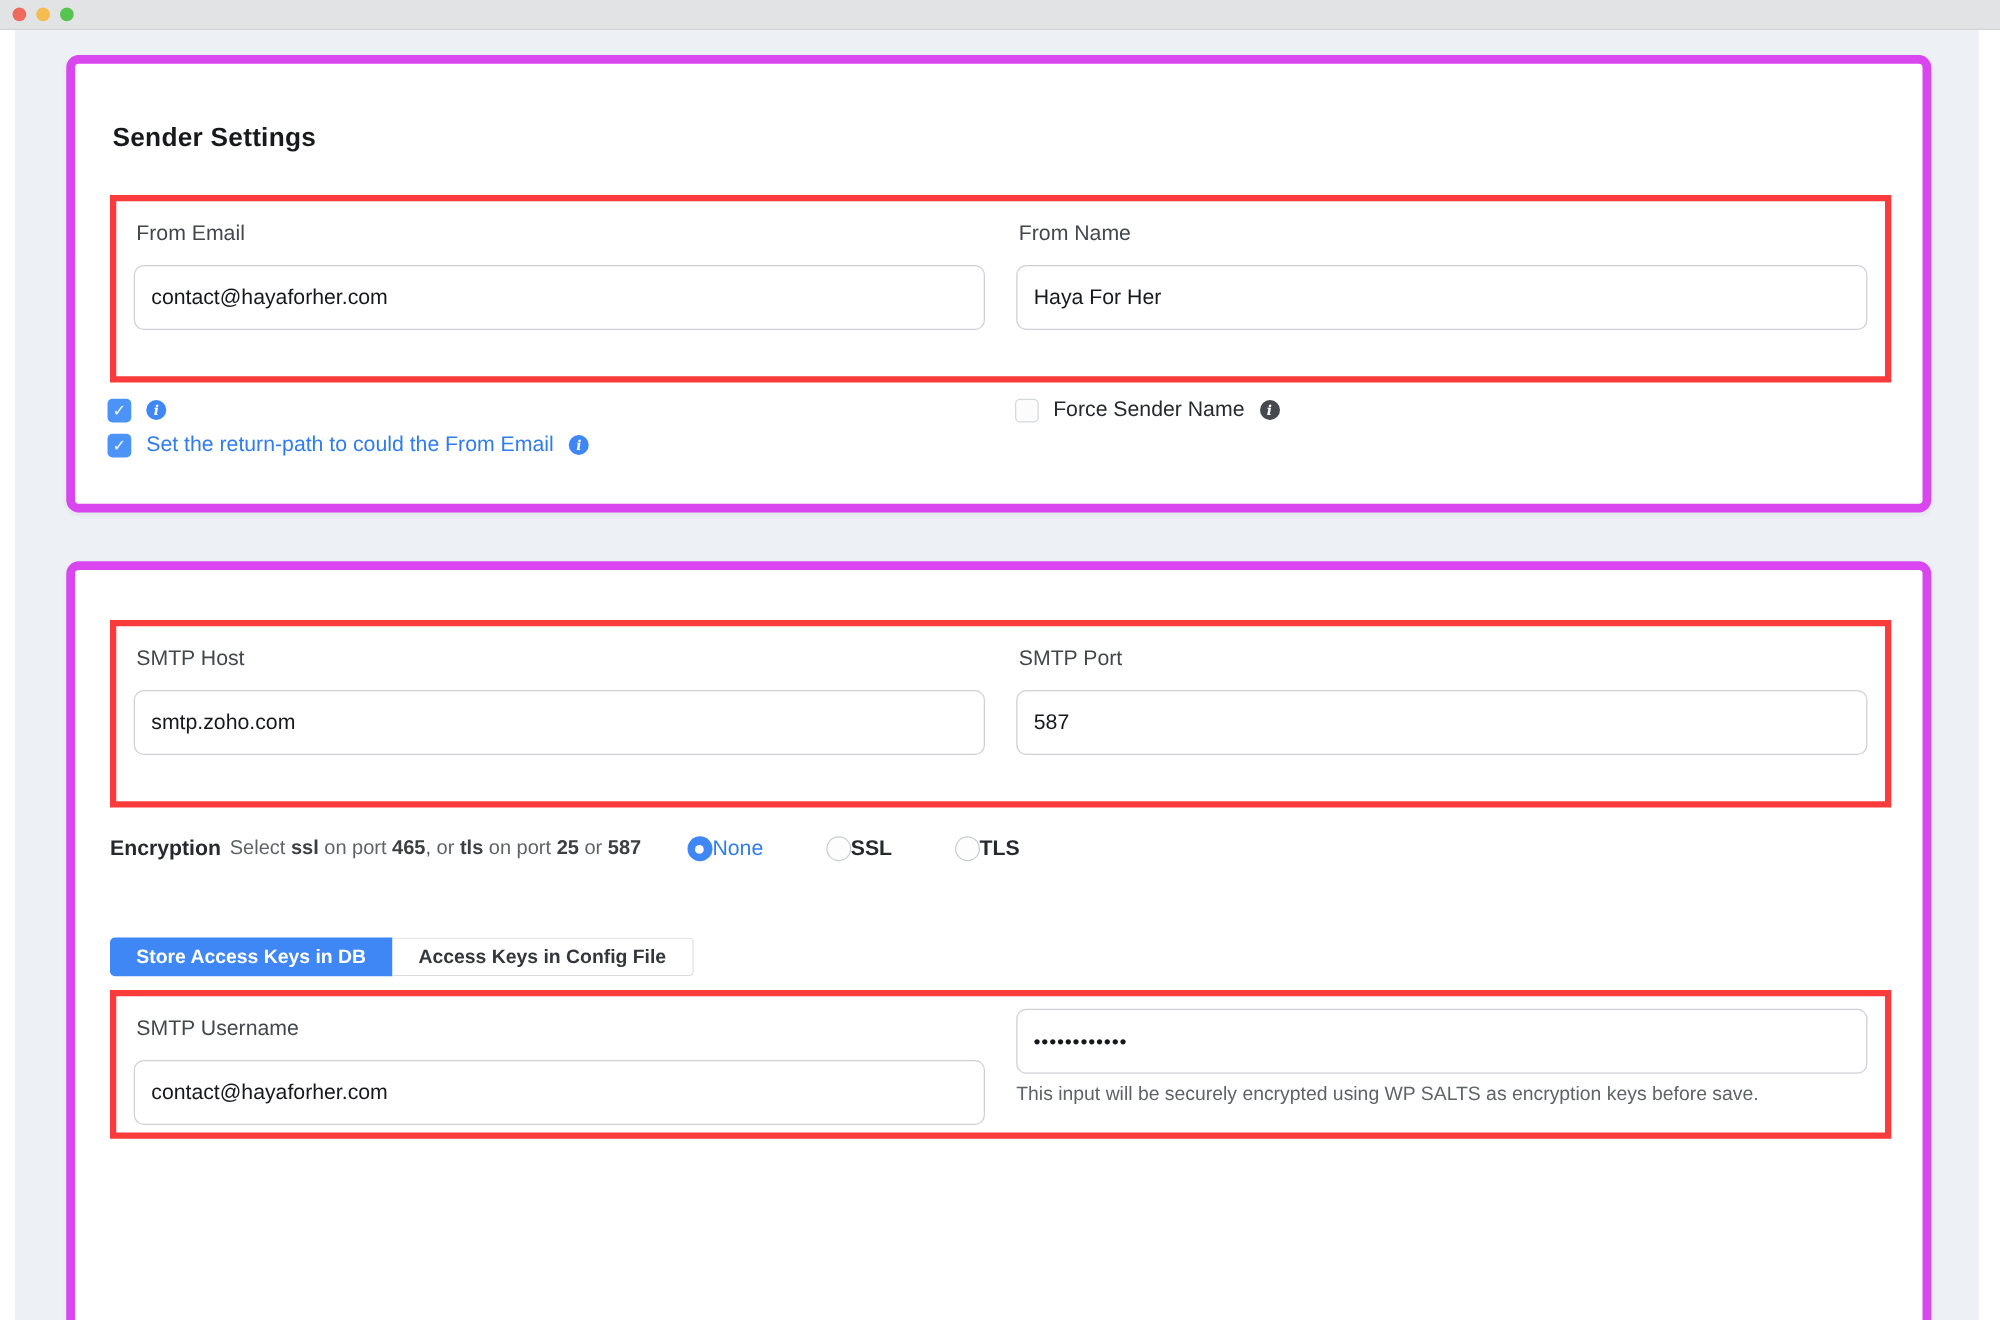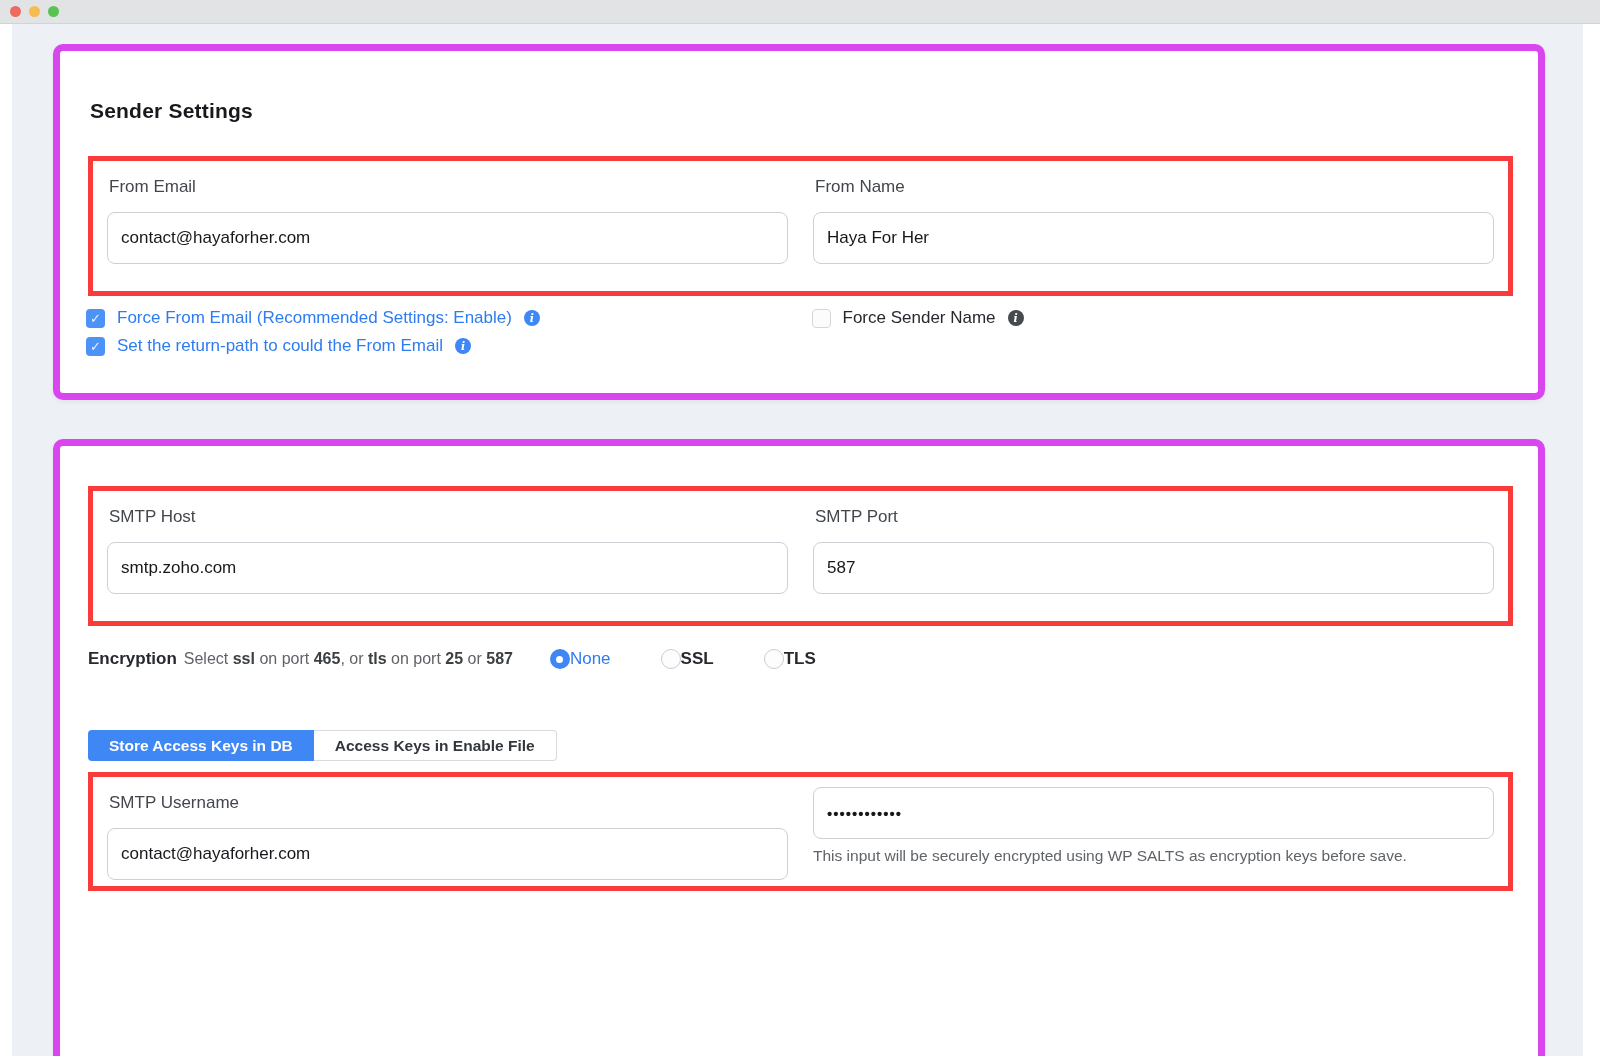--- a/index.html
+++ b/index.html
@@ -42,21 +42,21 @@
 
   h1.section-title {
     font-size: 21px; font-weight: 700; color: #17191d;
     margin-left: 6px; margin-bottom: 33px; letter-spacing: .2px;
   }
 
   
   .redbox {
     border: 5px solid #f93b3b;
     margin: 0 1px 0 4px;
-    padding: 10px 14px 27px 14px;
+    padding: 10px 14px 37px 14px;
   }
   .grid2 { display: grid; grid-template-columns: 1fr 1fr; column-gap: 25px; }
 
   .field label {
     display: block; font-size: 17px; color: #43474d;
     margin: 6px 0 15px 2px; line-height: 20px;
   }
   .field input {
     width: 100%; height: 52px;
     border: 1px solid #cdd0d4; border-radius: 8px;
@@ -168,21 +168,20 @@
         </div>
       </div>
     </div>
 
     <div class="grid2 checks">
       <div>
         <div class="checkrow">
           <span class="checkbox checked">
               <span class="tick">✓</span>
             </span>
-          <span class="lbl-blue">Force From Email (Recommended Settings: Enable)</span>
           <span class="info-icon blue">i</span>
         </div>
         <div class="checkrow">
           <span class="checkbox checked">
               <span class="tick">✓</span>
             </span>
           <span class="lbl-blue">Set the return-path to could the From Email</span>
           <span class="info-icon blue">i</span>
         </div>
       </div>
@@ -227,21 +226,21 @@
           <span class="radio off"></span>
           <span class="radio-text-off">TLS</span>
         </span>
       </div>
     </div>
 
 
 
     <div class="tabs">
       <span class="tab active">Store Access Keys in DB</span>
-      <span class="tab inactive">Access Keys in Enable File</span>
+      <span class="tab inactive">Access Keys in Config File</span>
     </div>
 
     <div class="redbox creds-box">
       <div class="grid2">
         <div class="field">
           <label>SMTP Username</label>
           <input type="text" readonly="" value="contact@hayaforher.com" style="">
         </div>
         <div class="field">
           <input type="text" readonly="" class="pw" value="••••••••••••" style="">

